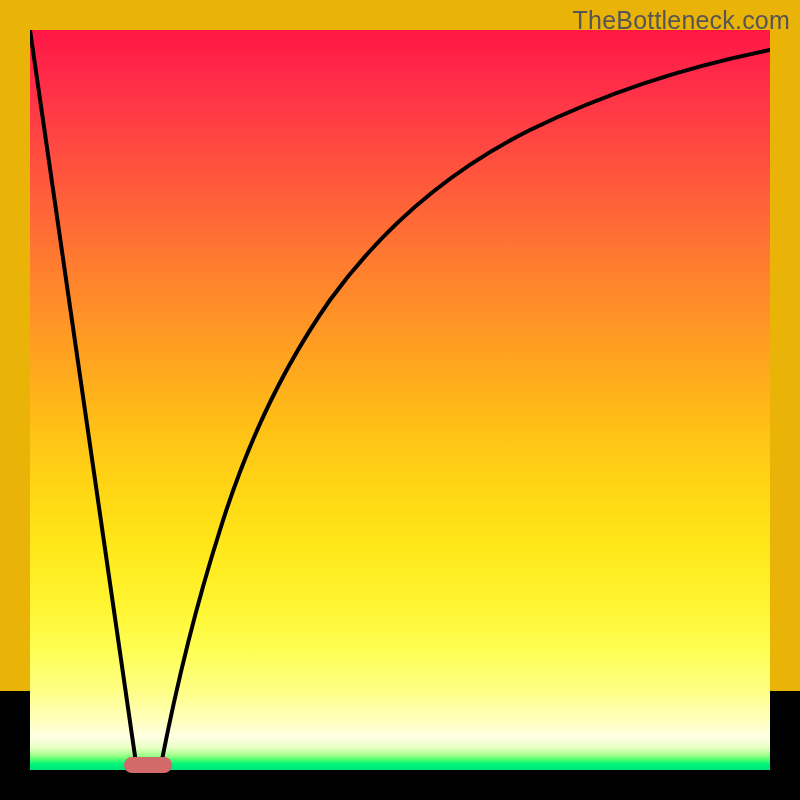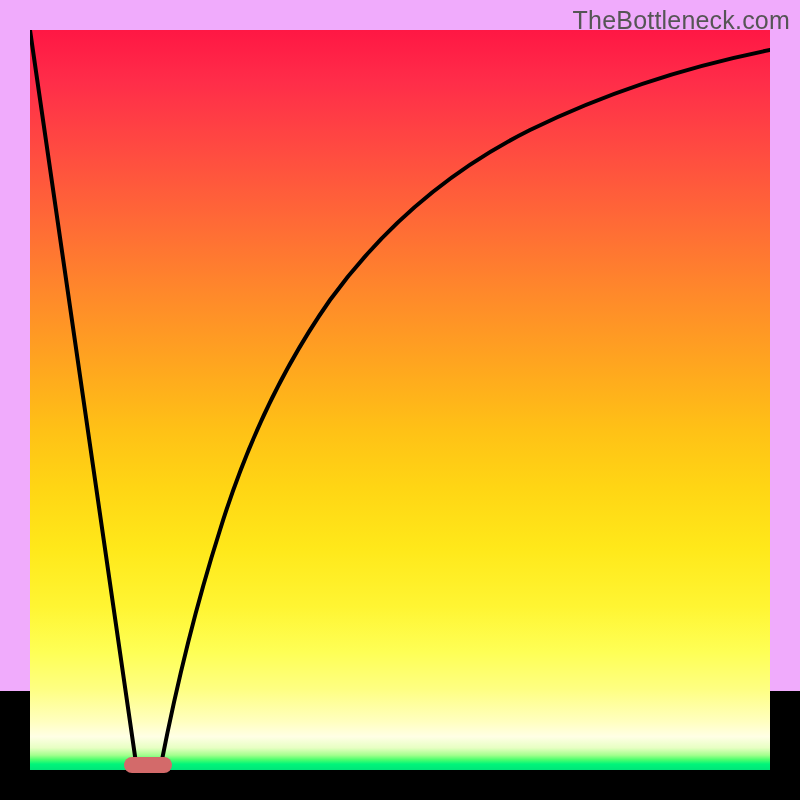--- a/index.html
+++ b/index.html
@@ -8,21 +8,21 @@
     width: 800px;
     height: 800px;
     overflow: hidden;
     background: #000;
     font-family: Arial, Helvetica, sans-serif;
   }
   .frame {
     position: relative;
     width: 800px;
     height: 691px;
-    background: #f0abfc;
+    background: #eab308;
   }
   .plot-area {
     position: absolute;
     left: 30px;
     top: 30px;
     width: 740px;
     height: 740px;
     background: linear-gradient(to bottom,
       #ff1744 0%,
       #ff2d49 7%,

